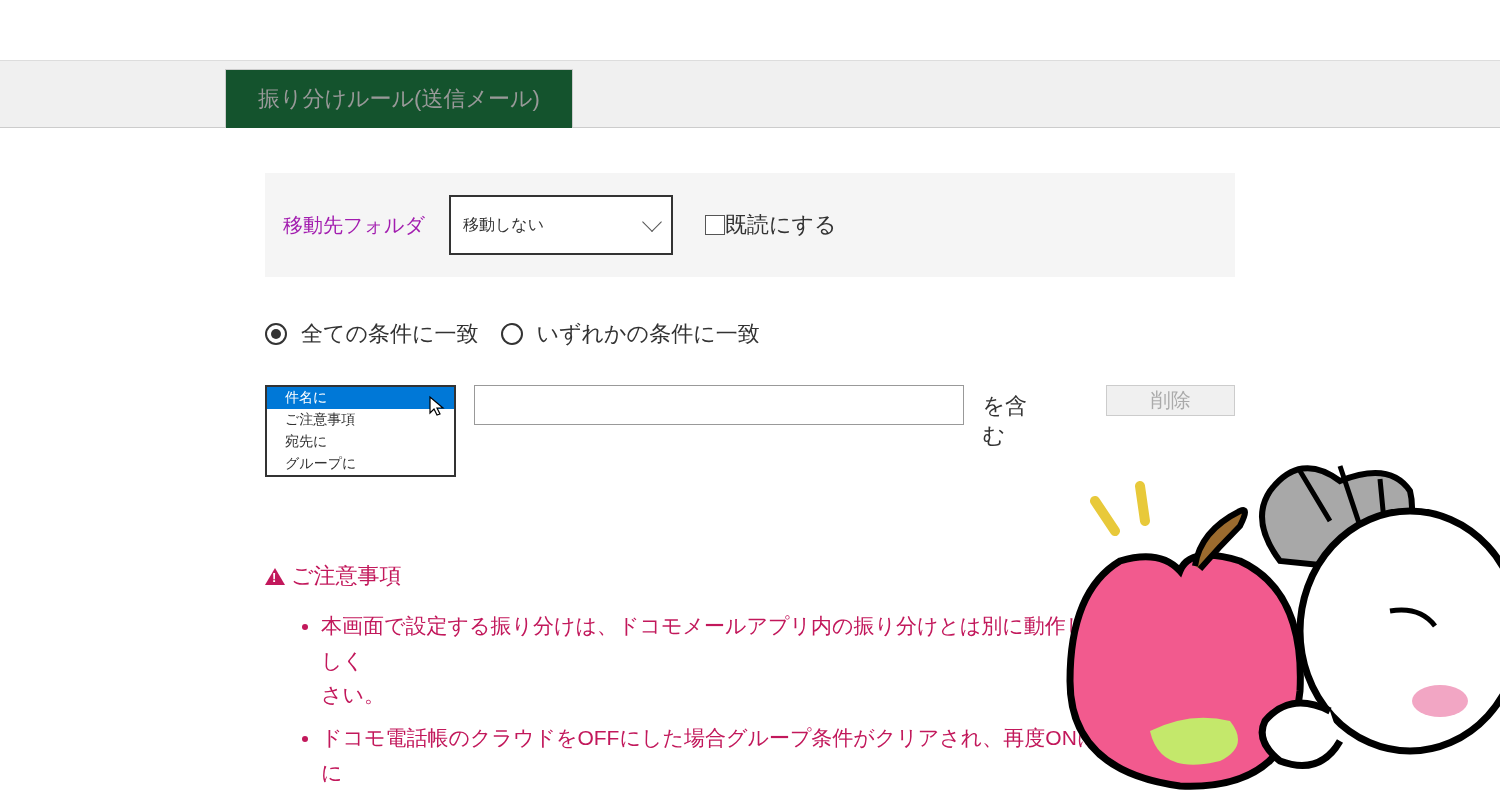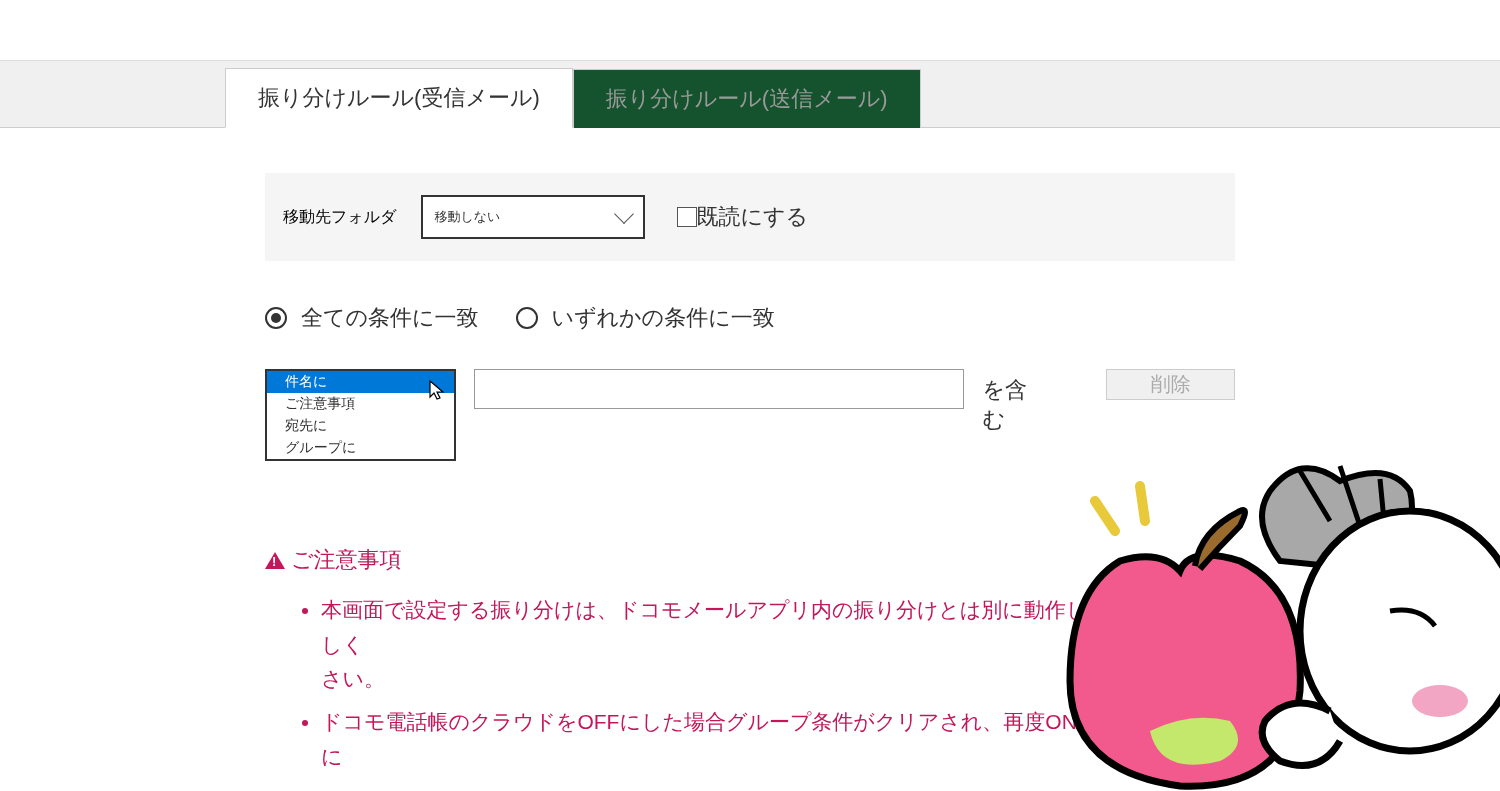--- a/index.html
+++ b/index.html
@@ -41,33 +41,33 @@
   padding: 45px 265px 0 265px;
 }
 .folder-row {
   background: #f5f5f5;
   padding: 22px 18px;
   display: flex;
   align-items: center;
   gap: 24px;
 }
 .folder-label {
-  font-size: 16px;
-  color: #000000;
+  font-size: 20px;
+  color: #a21caf;
 }
 .select-box {
   border: 2px solid #333;
   background: #fff;
   width: 224px;
-  height: 44px;
+  height: 60px;
   display: flex;
   align-items: center;
   justify-content: space-between;
   padding: 0 12px;
-  font-size: 13px;
+  font-size: 16px;
   color: #333;
   cursor: pointer;
 }
 .chevron {
   width: 14px;
   height: 14px;
   border-right: 1.5px solid #555;
   border-bottom: 1.5px solid #555;
   transform: rotate(45deg);
   margin-bottom: 6px;
@@ -102,21 +102,21 @@
   align-items: center;
   justify-content: center;
 }
 .radio.selected::after {
   content: "";
   width: 10px;
   height: 10px;
   background: #333;
   border-radius: 50%;
 }
-.radio-label { margin-right: 23px; }
+.radio-label { margin-right: 8px; }
 .condition-row {
   margin-top: 36px;
   display: flex;
   align-items: flex-start;
   gap: 18px;
 }
 .dropdown-open {
   border: 2px solid #333;
   width: 228px;
   background: #fff;
@@ -203,21 +203,20 @@
   right: -20px;
   bottom: -20px;
   width: 480px;
   height: 380px;
 }
 </style>
 </head>
 <body>
 
 <div class="tab-bar">
-  <div class="tab active">振り分けルール(受信メール)</div>
   <div class="tab">振り分けルール(送信メール)</div>
 </div>
 
 <div class="content">
 
   <div class="folder-row">
     <span class="folder-label">移動先フォルダ</span>
     <div class="select-box">
       <span>移動しない</span>
       <span class="chevron"></span>

